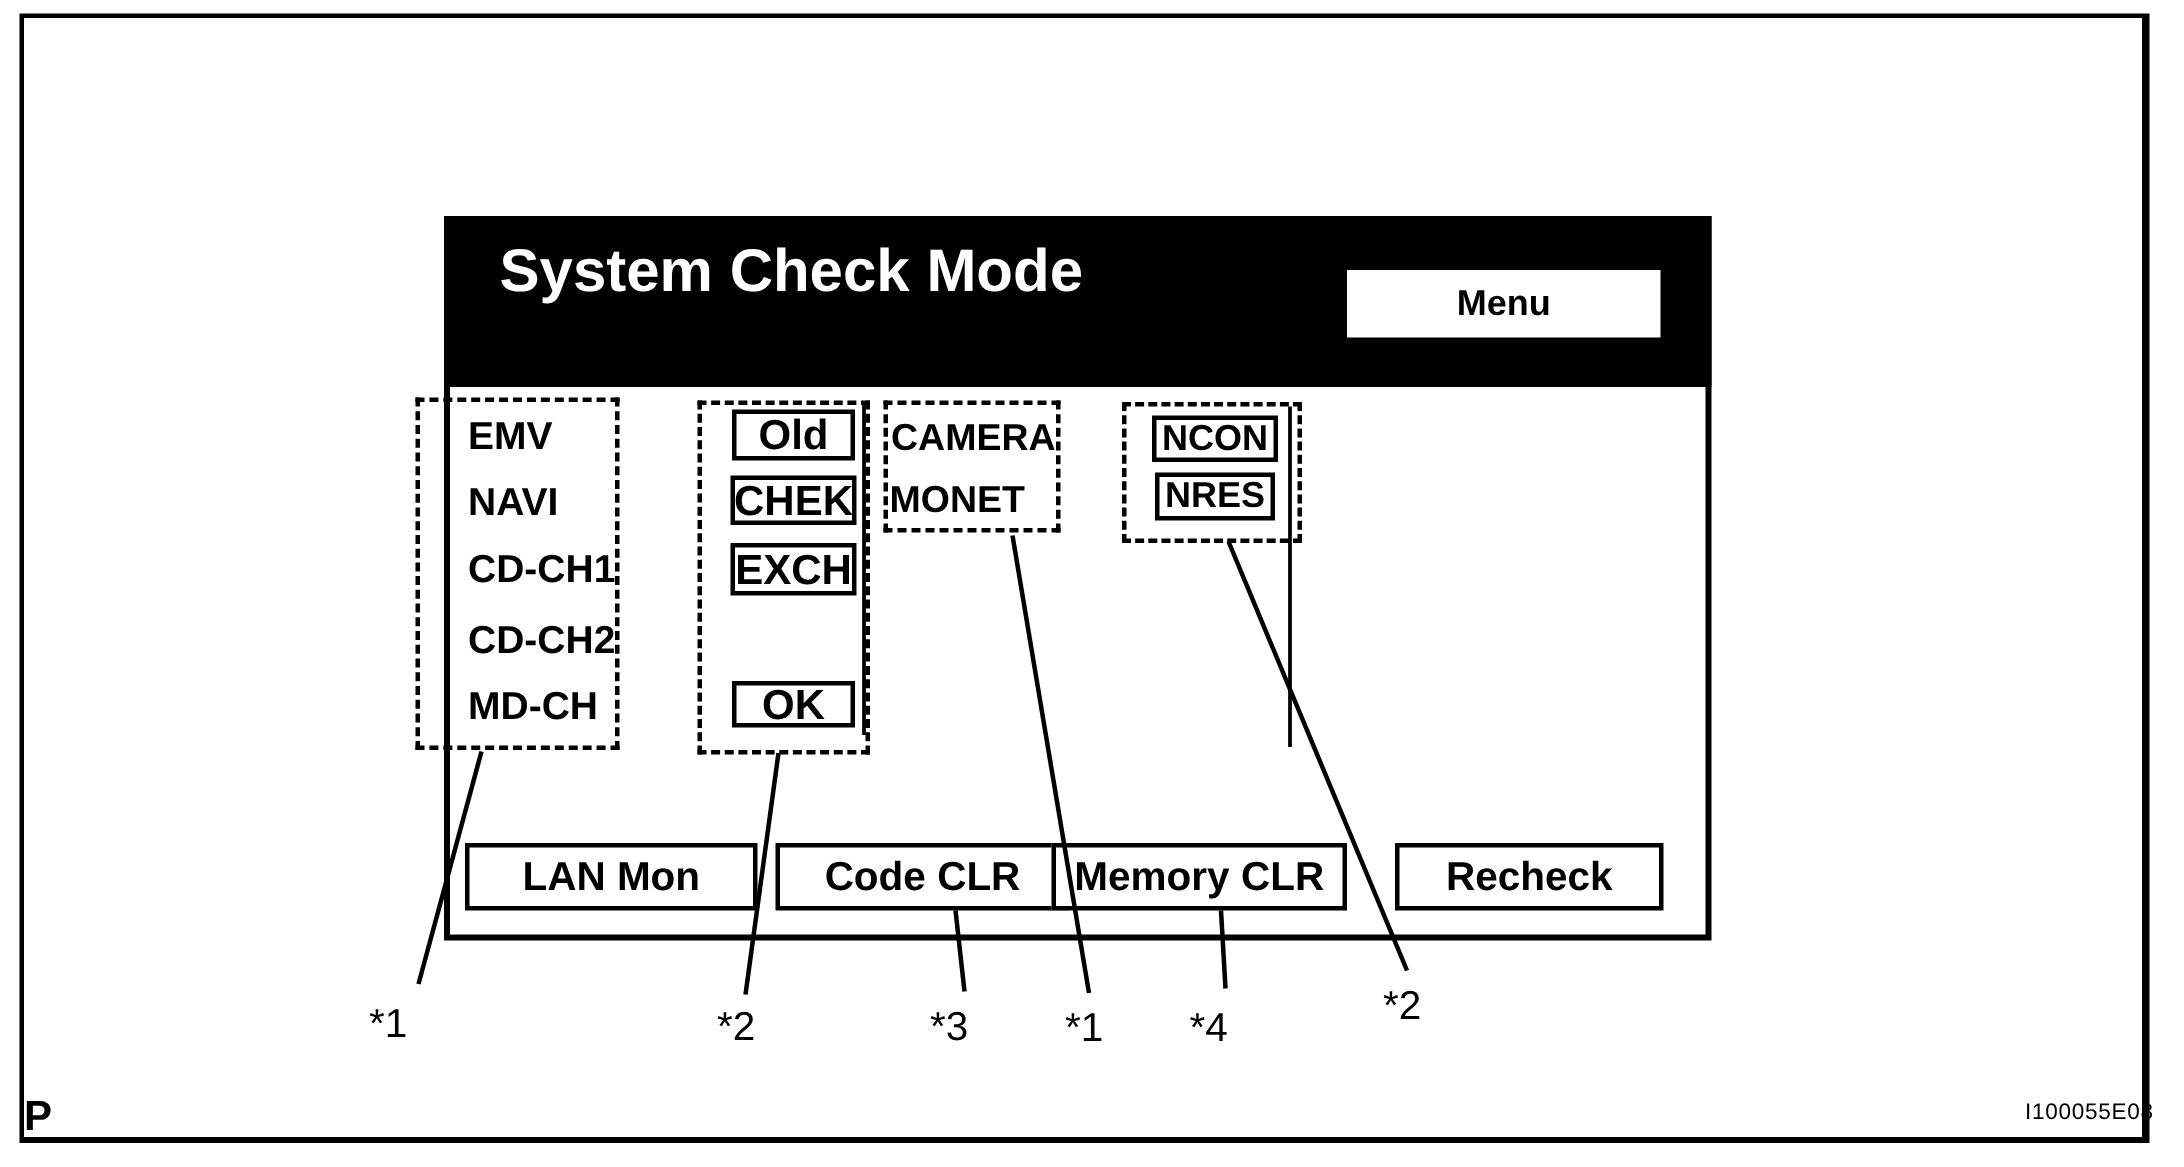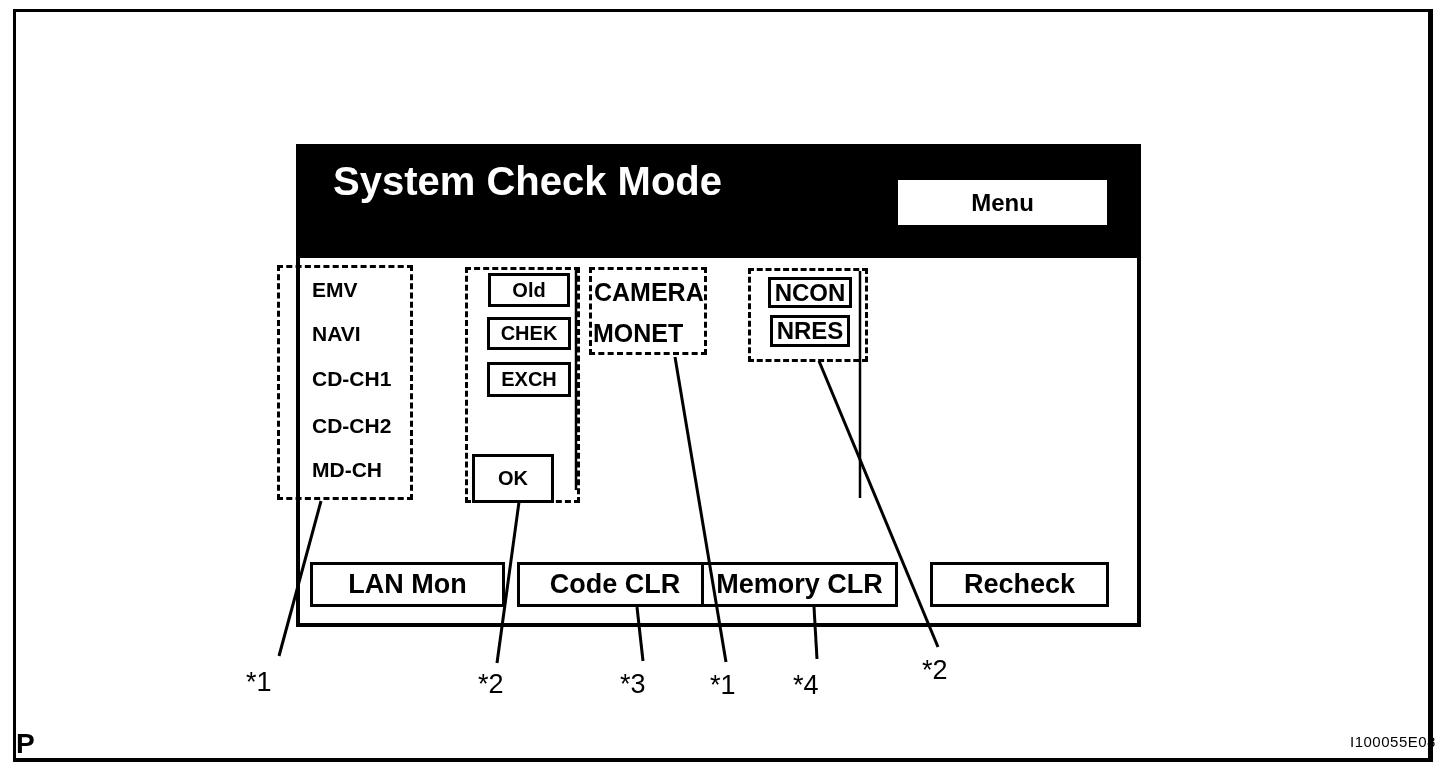--- a/index.html
+++ b/index.html
@@ -26,26 +26,26 @@
   #menu-button{
     left:898px;top:180px;width:209px;height:45px;background:#fff;color:#000;
     display:flex;align-items:center;justify-content:center;
     font-size:24px;font-weight:bold;box-sizing:border-box;
   }
   .dashed-box{border:3px dashed #000;box-sizing:border-box;background:transparent;}
   #group-systems{left:277px;top:265px;width:136px;height:235px;}
   #group-results{left:465px;top:267px;width:115px;height:236px;}
   #group-video{left:589px;top:267px;width:118px;height:88px;}
   #group-network{left:748px;top:268px;width:120px;height:94px;}
-  .sys-label{position:absolute;left:32px;font-size:21px;font-weight:bold;line-height:28px;white-space:nowrap;}
+  .sys-label{position:absolute;left:32px;font-size:26px;font-weight:bold;line-height:28px;white-space:nowrap;}
   .plain-label{position:absolute;font-size:25px;font-weight:bold;line-height:27px;white-space:nowrap;}
   .key-box{
     position:absolute;border:3px solid #000;background:#fff;box-sizing:border-box;
     display:flex;align-items:center;justify-content:center;
-    font-size:20px;font-weight:bold;
+    font-size:28px;font-weight:bold;
   }
   .bottom-btn{
     position:absolute;top:562px;height:45px;border:3px solid #000;background:#fff;
     box-sizing:border-box;display:flex;align-items:center;justify-content:center;
     font-size:27px;font-weight:bold;
   }
   #btn-lan{left:310px;width:195px;}
   #btn-code{left:517px;width:196px;}
   #btn-memory{left:701px;width:197px;}
   #btn-recheck{left:930px;width:179px;}
@@ -77,21 +77,21 @@
     <span class="sys-label" style="top:52px">NAVI</span>
     <span class="sys-label" style="top:97px">CD-CH1</span>
     <span class="sys-label" style="top:144px">CD-CH2</span>
     <span class="sys-label" style="top:188px">MD-CH</span>
   </div>
 
   <div id="group-results" class="abs dashed-box">
     <div class="key-box" style="left:20px;top:3px;width:82px;height:34px">Old</div>
     <div class="key-box" style="left:19px;top:47px;width:84px;height:33px">CHEK</div>
     <div class="key-box" style="left:19px;top:92px;width:84px;height:35px">EXCH</div>
-    <div class="key-box" style="left:4px;top:184px;width:82px;height:49px">OK</div>
+    <div class="key-box" style="left:20px;top:184px;width:82px;height:31px">OK</div>
   </div>
 
   <div id="group-video" class="abs dashed-box">
     <span class="plain-label" style="left:2px;top:9px">CAMERA</span>
     <span class="plain-label" style="left:1px;top:50px">MONET</span>
   </div>
 
   <div id="group-network" class="abs dashed-box">
     <div class="key-box" style="left:17px;top:6px;width:84px;height:31px;font-size:24px">NCON</div>
     <div class="key-box" style="left:19px;top:44px;width:80px;height:32px;font-size:24px">NRES</div>

